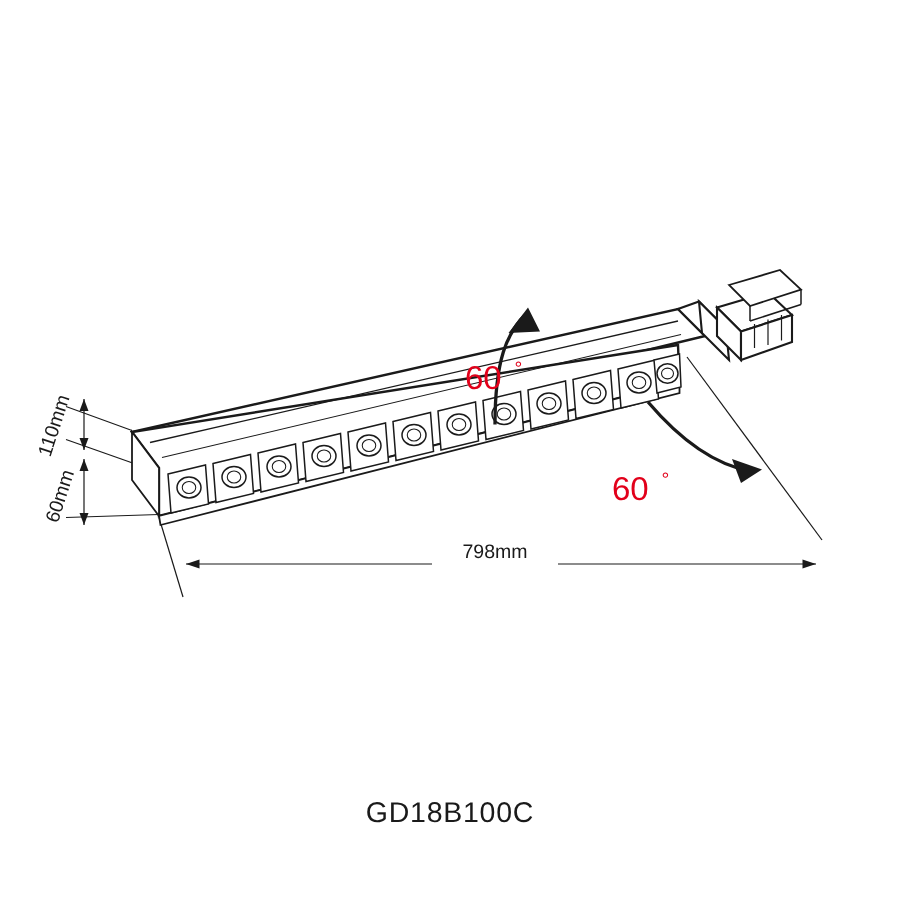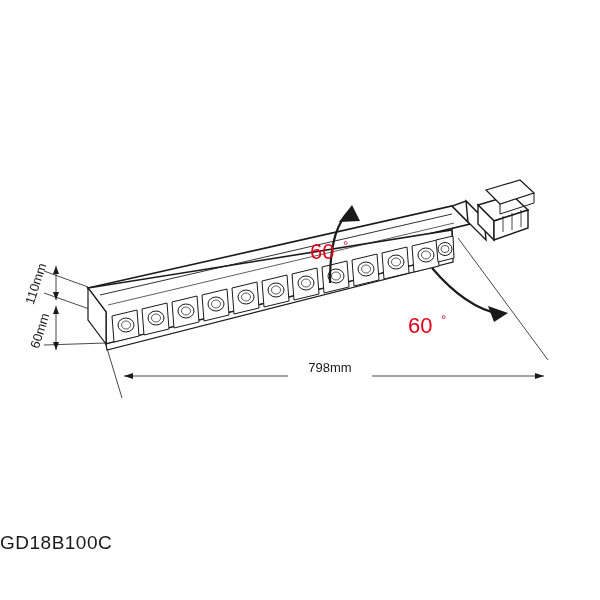--- a/index.html
+++ b/index.html
@@ -27,21 +27,21 @@
     top: 0;
     width: 600px;
     height: 600px;
     display: block;
   }
   .model-label {
     position: absolute;
     left: 0;
     top: 532px;
     width: 600px;
-    text-align: left;
+    text-align: center;
     font-size: 19px;
     color: #1a1a1a;
     letter-spacing: 0.5px;
     font-family: "Liberation Sans", sans-serif;
   }
   .dim-text {
     font-family: "Liberation Sans", sans-serif;
     font-size: 13px;
     fill: #1a1a1a;
   }

